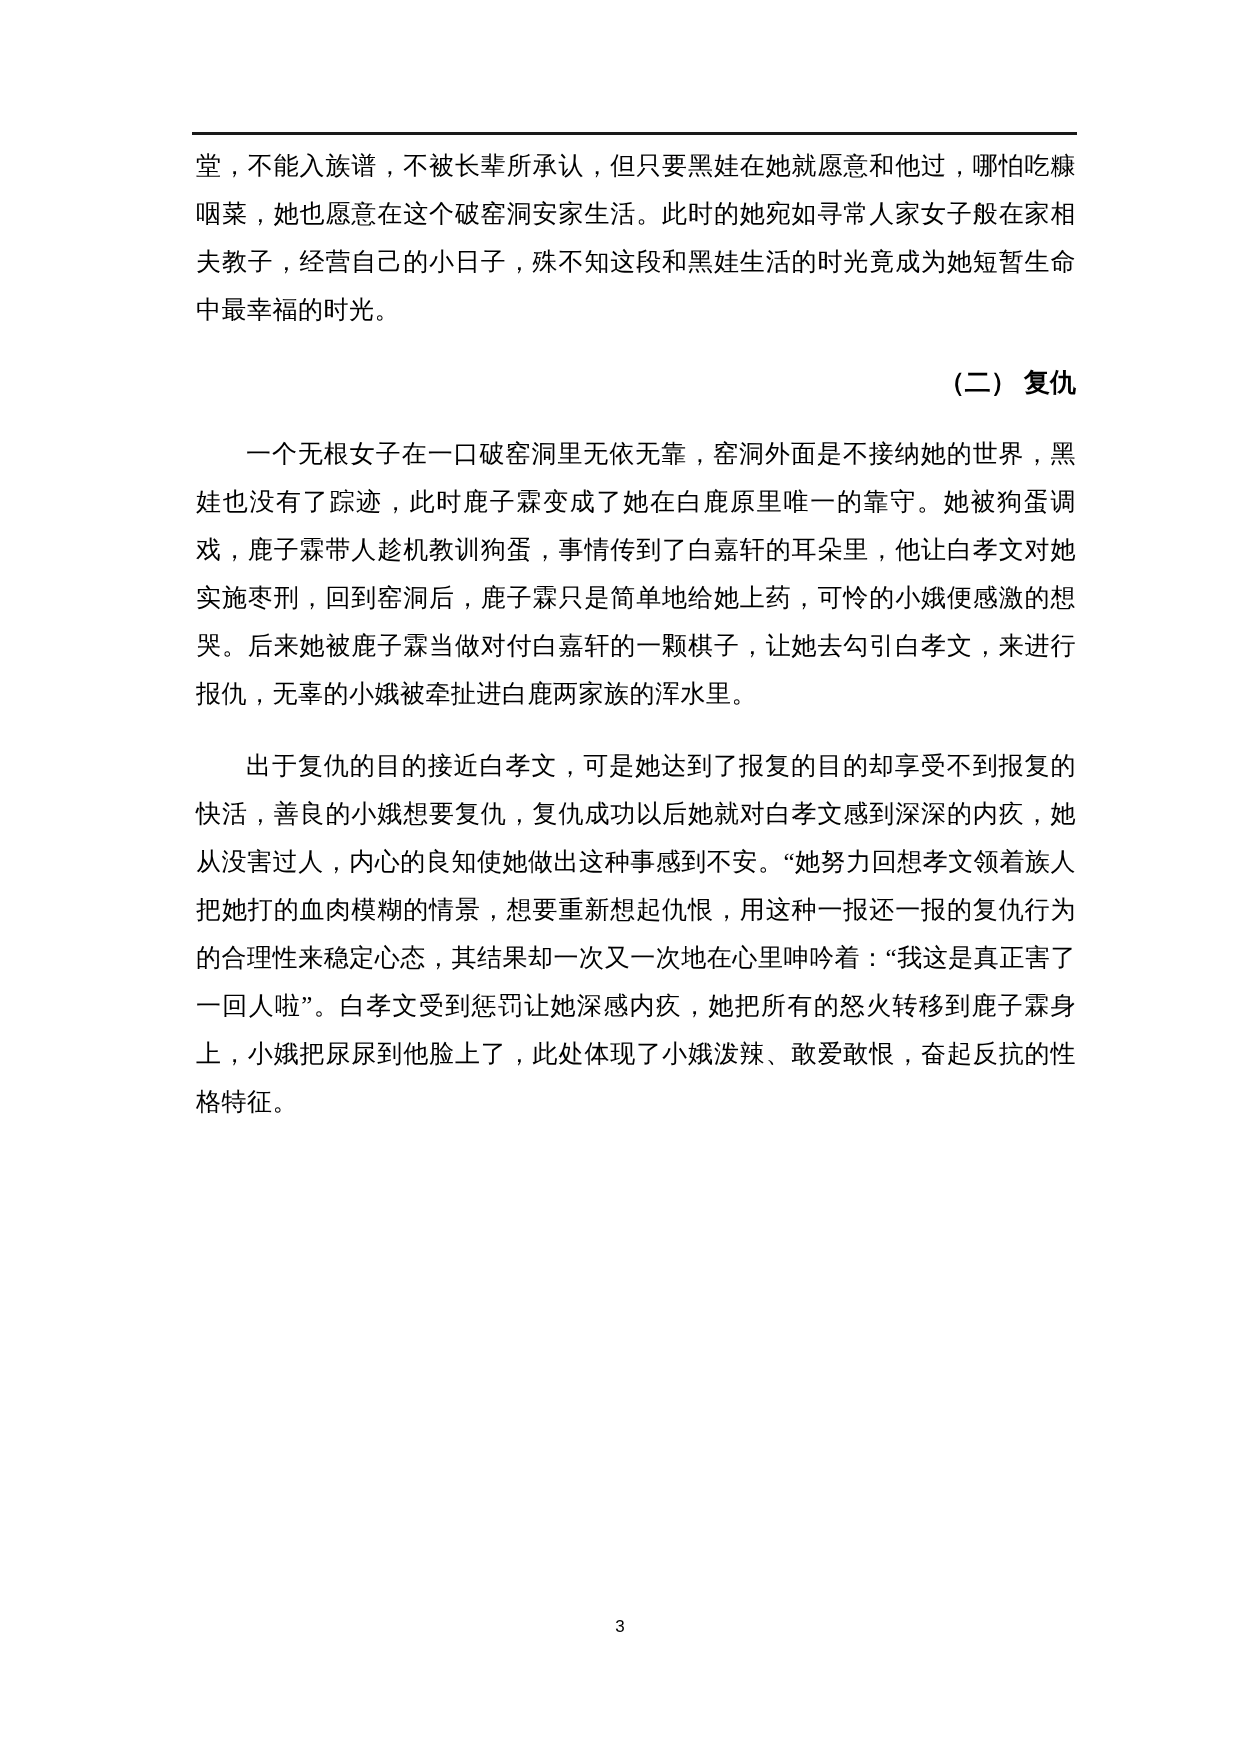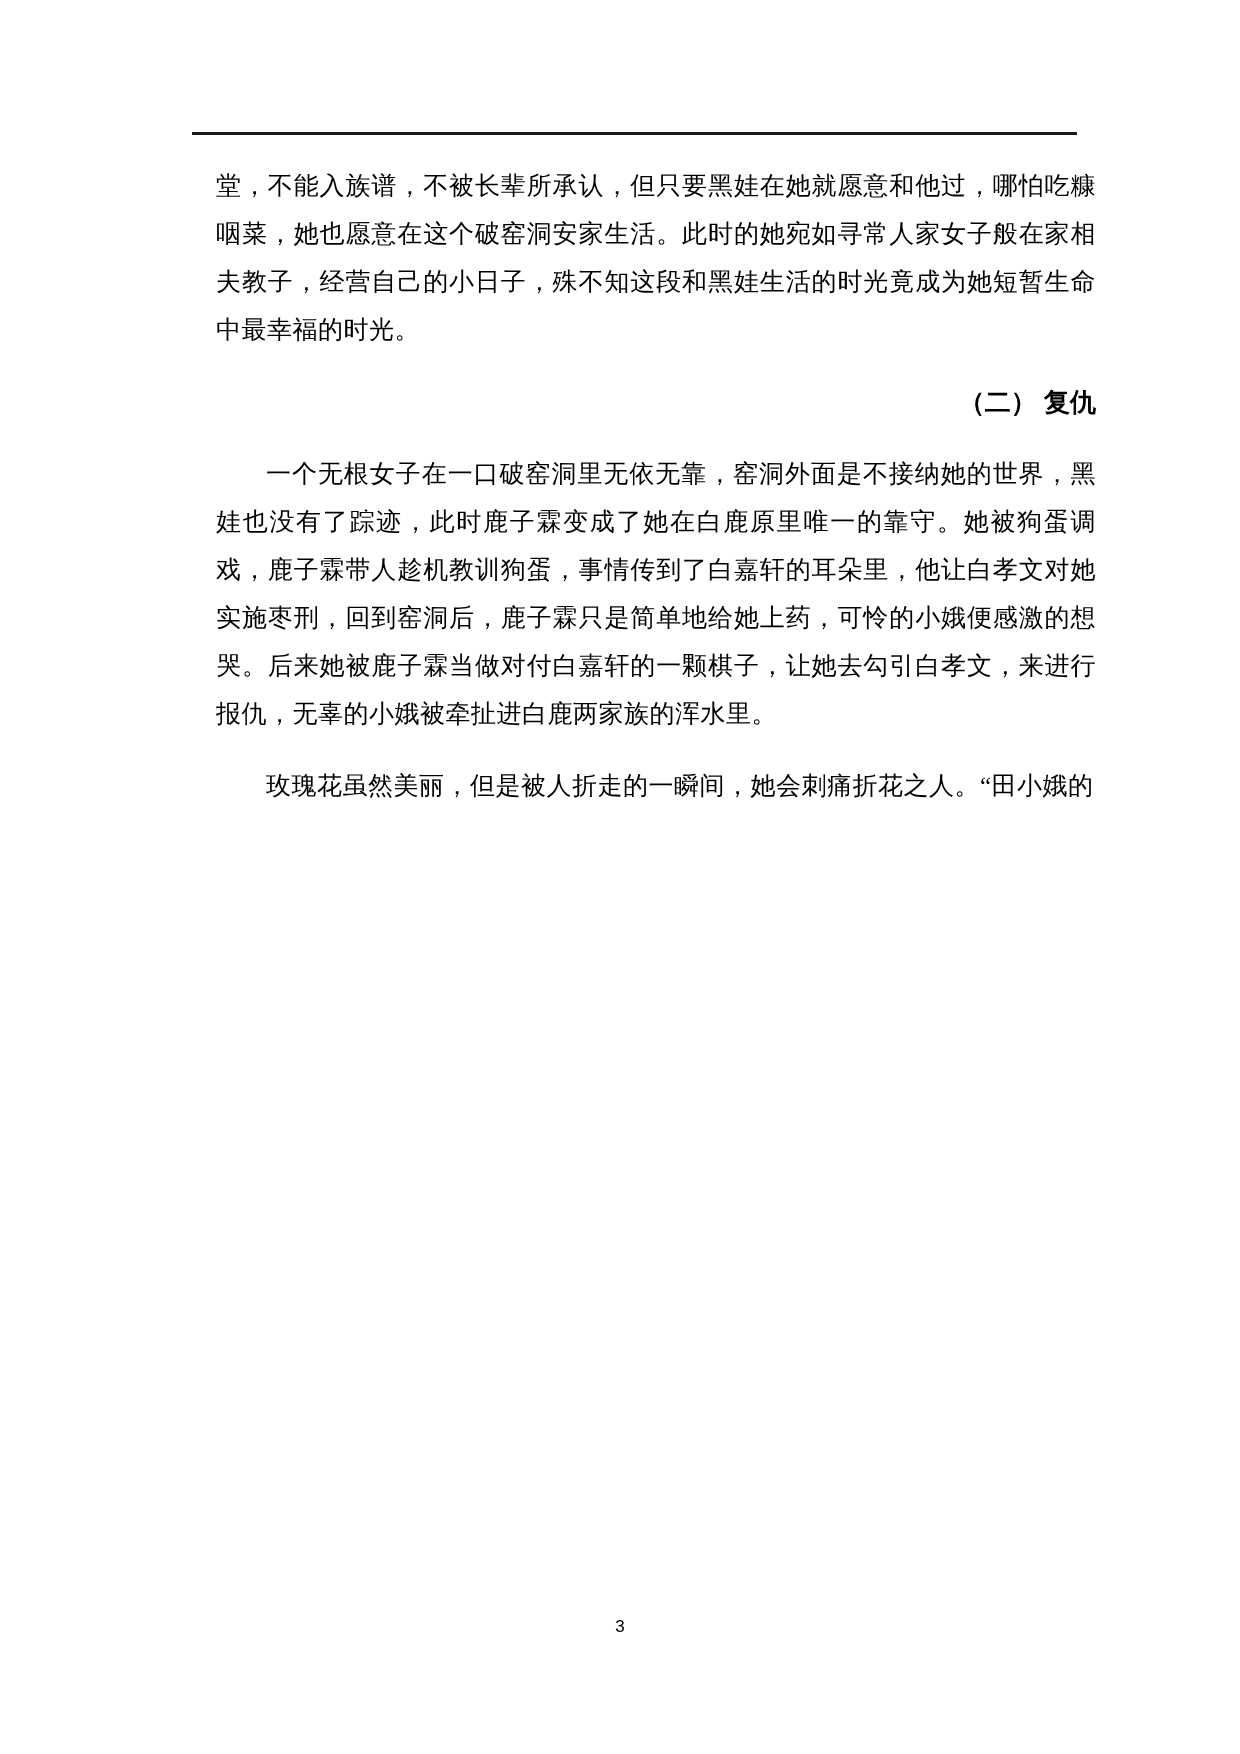--- a/index.html
+++ b/index.html
@@ -20,23 +20,22 @@
     position: absolute;
     left: 192px;
     top: 132px;
     width: 885px;
     height: 3px;
     background: #1a1a1a;
   }
   .body-text {
     position: absolute;
     left: 196px;
-    top: 162px;
+    top: 142px;
     width: 880px;
-    margin-left: 20px;
   }
   p.para {
     margin: 0 0 24px 0;
     font-size: 25px;
     line-height: 48px;
     text-align: justify;
     text-indent: 50px;
     letter-spacing: 0.5px;
     color: #000000;
   }
@@ -73,19 +72,19 @@
   <div class="header-rule"></div>
 
   <div class="body-text">
     <p class="para no-indent">堂，不能入族谱，不被长辈所承认，但只要黑娃在她就愿意和他过，哪怕吃糠咽菜，她也愿意在这个破窑洞安家生活。此时的她宛如寻常人家女子般在家相夫教子，经营自己的小日子，殊不知这段和黑娃生活的时光竟成为她短暂生命中最幸福的时光。</p>
 
 
     <h2 class="section-heading">（二） 复仇</h2>
 
     <p class="para">一个无根女子在一口破窑洞里无依无靠，窑洞外面是不接纳她的世界，黑娃也没有了踪迹，此时鹿子霖变成了她在白鹿原里唯一的靠守。她被狗蛋调戏，鹿子霖带人趁机教训狗蛋，事情传到了白嘉轩的耳朵里，他让白孝文对她实施枣刑，回到窑洞后，鹿子霖只是简单地给她上药，可怜的小娥便感激的想哭。后来她被鹿子霖当做对付白嘉轩的一颗棋子，让她去勾引白孝文，来进行报仇，无辜的小娥被牵扯进白鹿两家族的浑水里。</p>
 
+    <p class="para">出于复仇的目的接近白孝文，可是她达到了报复的目的却享受不到报复的快活，善良的小娥想要复仇，复仇成功以后她就对白孝文感到深深的内疚，她从没害过人，内心的良知使她做出这种事感到不安。“她努力回想孝文领着族人把她打的血肉模糊的情景，想要重新想起仇恨，用这种一报还一报的复仇行为的合理性来稳定心态，其结果却一次又一次地在心里呻吟着：“我这是真正害了一回人啦”。白孝文受到惩罚让她深感内疚，她把所有的怒火转移到鹿子霖身上，小娥把尿尿到他脸上了，此处体现了小娥泼辣、敢爱敢恨，奋起反抗的性格特征。</p>
 
-    <p class="para">玫瑰花虽然美丽，但是被人折走的一瞬间，她会刺痛折花之人。“田小娥的</p>
   </div>
 
   <div class="page-number">3</div>
 
 </div>
 
 </body></html>

